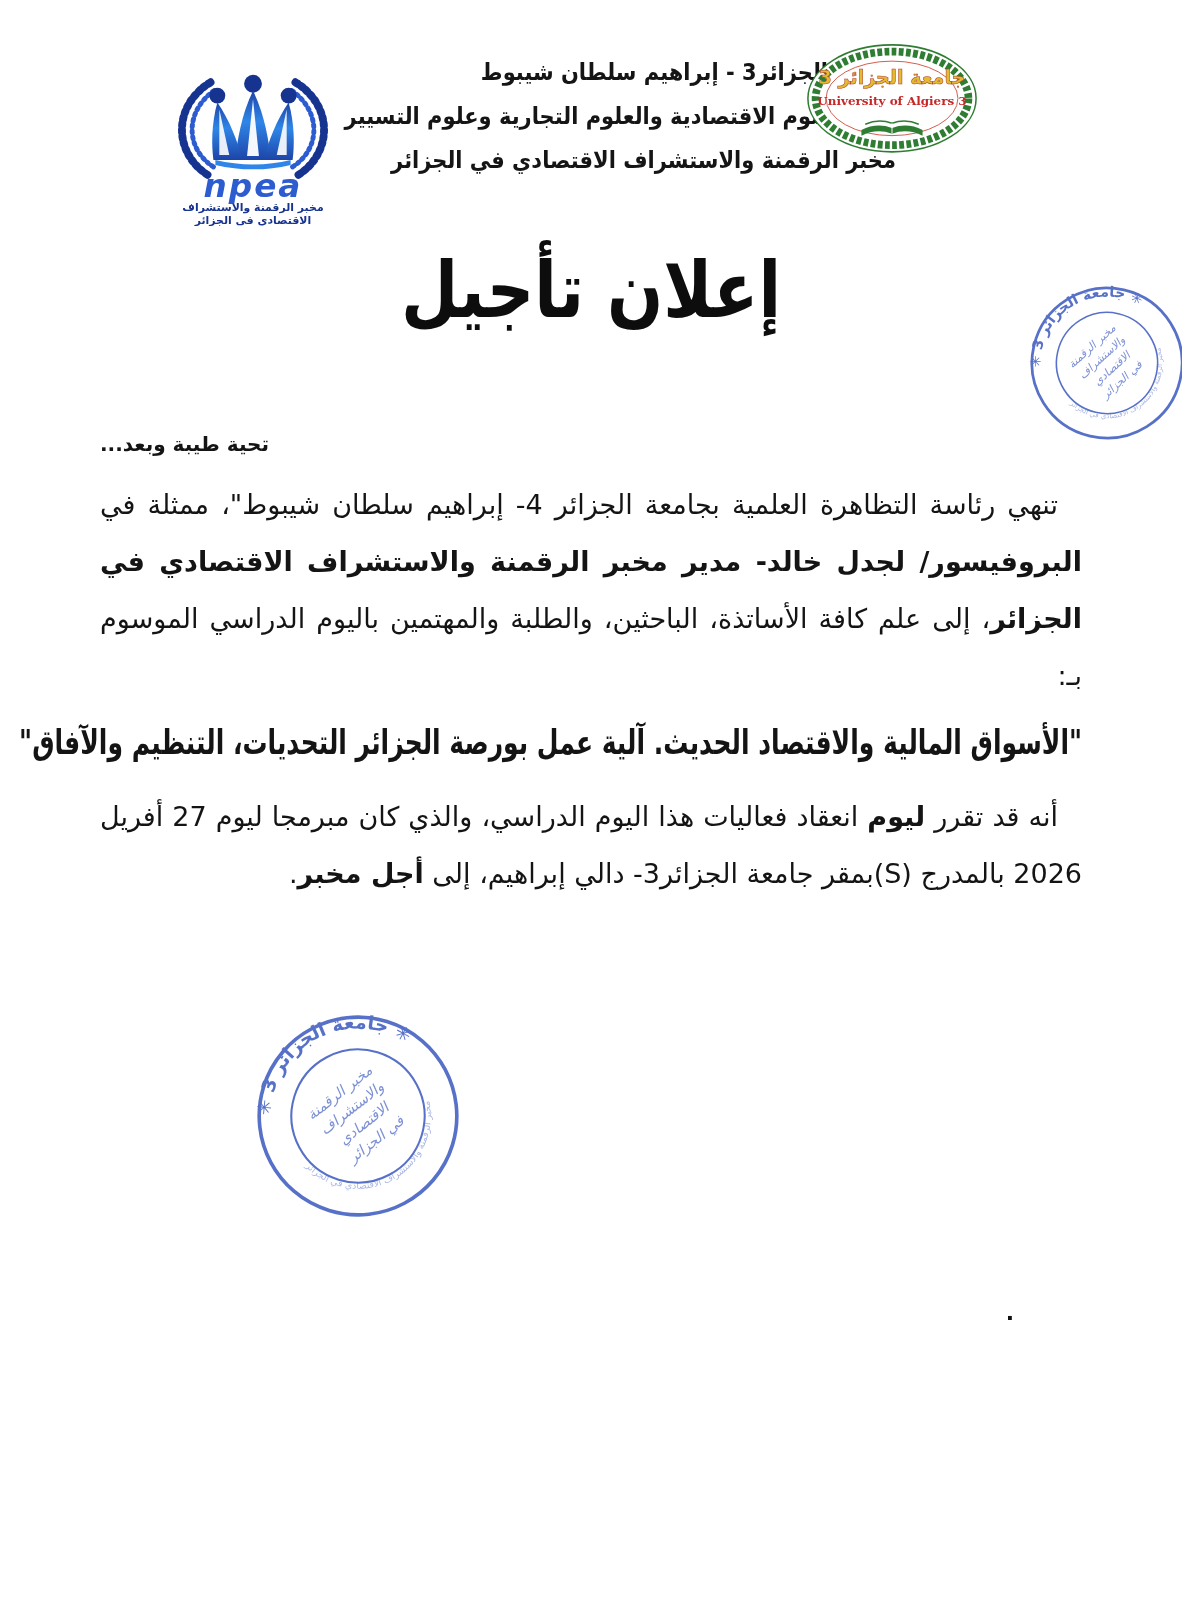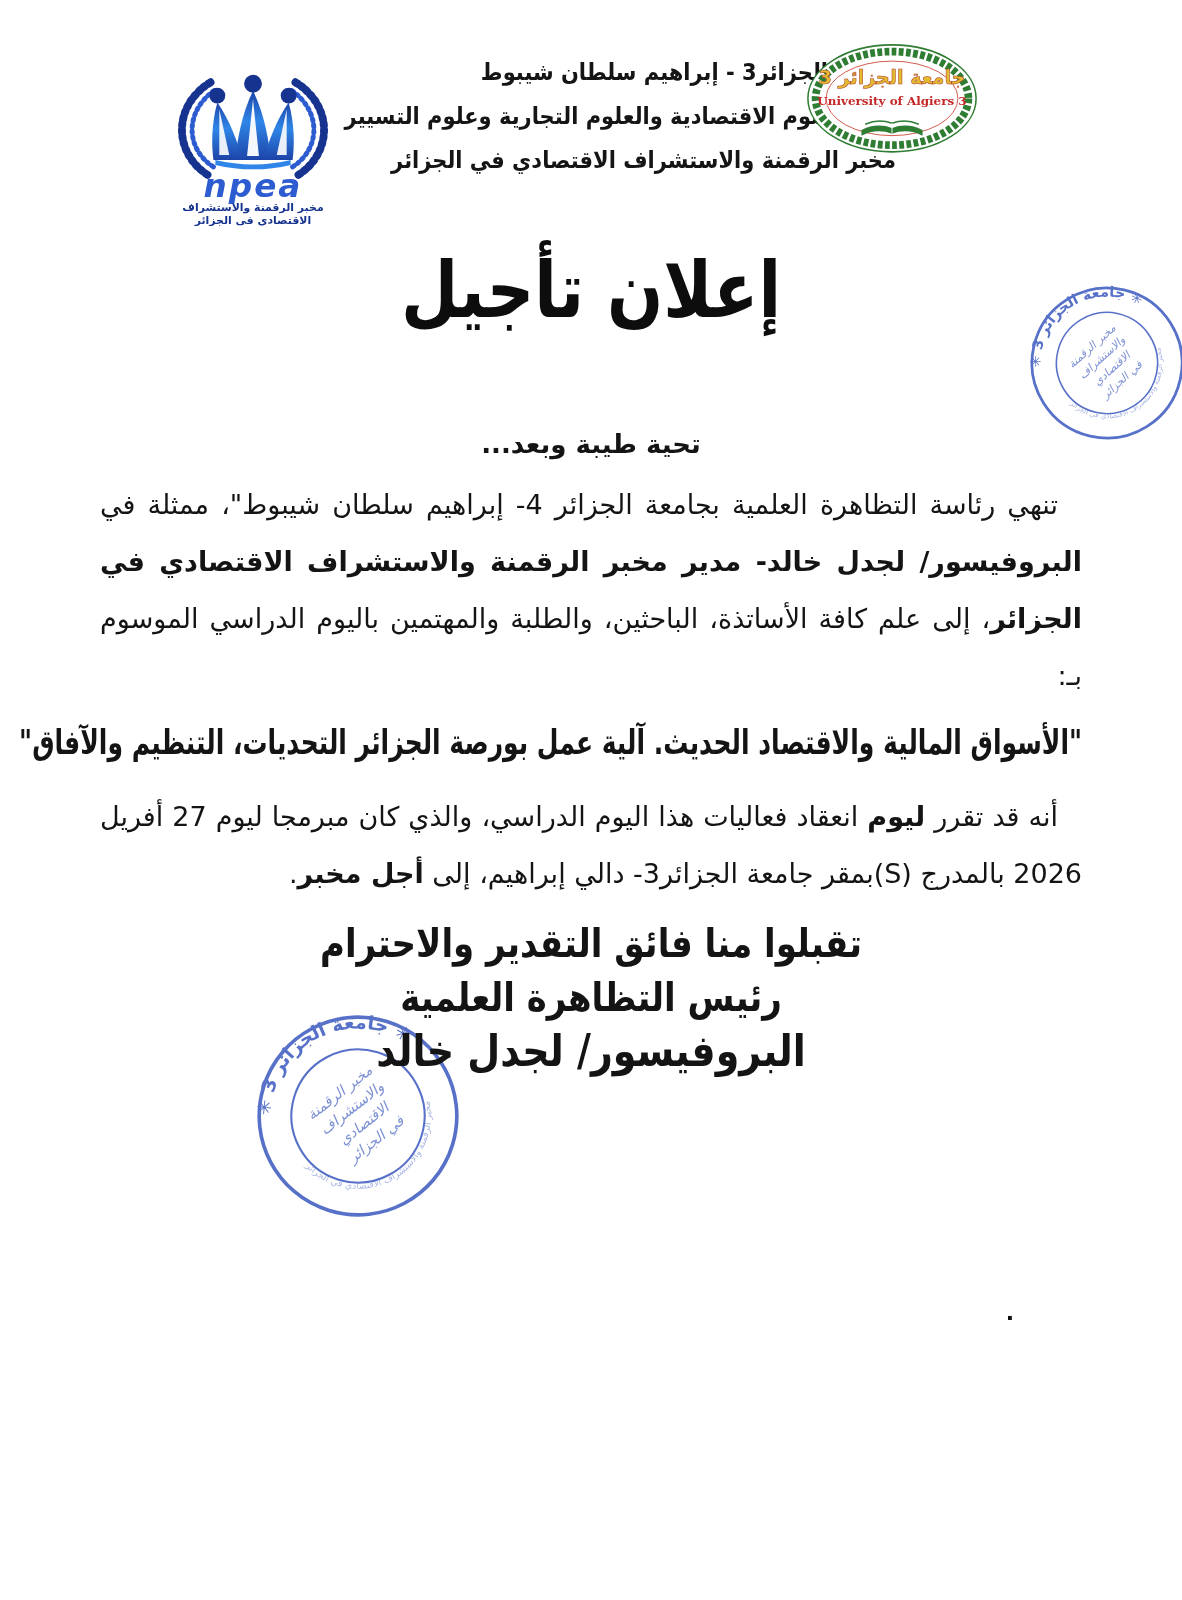--- a/index.html
+++ b/index.html
@@ -25,21 +25,21 @@
   
   .stamp{position:absolute;color:#4a66c4;opacity:.92;}
   .stamp-right{top:284px;left:1028px;width:158px;height:158px;transform:rotate(-32deg);}
   .stamp-bottom{top:1012px;left:254px;width:208px;height:208px;transform:rotate(-28deg);}
   
   .content{
     position:absolute;top:424px;left:100px;width:982px;
     direction:rtl;font-size:27px;line-height:57px;color:#141414;
     text-align:justify;
   }
-  .greeting{font-weight:bold;font-size:26px;line-height:40px;text-align:center;}
+  .greeting{font-weight:bold;font-size:20px;line-height:40px;text-align:left;}
   .body-par{margin:12px 0 0 0;}
   .indent{text-indent:24px;}
   .small-indent{text-indent:8px;}
   .p1{min-height:171px;}
   .p2{min-height:114px;}
   .p3{min-height:114px;margin-top:8px;}
   .event-title{
     margin:6px 0 0 0;text-align:center;font-weight:bold;font-size:25px;
     line-height:66px;white-space:nowrap;transform:scaleY(1.35);text-indent:0;
   }
@@ -148,22 +148,17 @@
 
     <div class="greeting">تحية طيبة وبعد...</div>
 
     <p class="body-par indent p1"><span>تنهي رئاسة التظاهرة العلمية بجامعة الجزائر 4- إبراهيم سلطان شيبوط"، ممثلة في </span><b>البروفيسور/ لجدل خالد- مدير مخبر الرقمنة والاستشراف الاقتصادي في الجزائر</b><span>، إلى علم كافة الأساتذة، الباحثين، والطلبة والمهتمين باليوم الدراسي الموسوم بـ:</span></p>
 
     <div class="event-title">"الأسواق المالية والاقتصاد الحديث. آلية عمل بورصة الجزائر التحديات، التنظيم والآفاق"</div>
 
     <p class="body-par indent p2"><span>أنه قد تقرر </span><b>ليوم</b><span> انعقاد فعاليات هذا اليوم الدراسي، والذي كان مبرمجا ليوم 27 أفريل 2026 بالمدرج (S)بمقر جامعة الجزائر3- دالي إبراهيم، إلى </span><b>أجل مخبر</b><span>.</span></p>
 
 
-    <div class="signature">
-      <div class="sig-line">تقبلوا منا فائق التقدير والاحترام</div>
-      <div class="sig-line">رئيس التظاهرة العلمية</div>
-      <div class="sig-line big">البروفيسور/ لجدل خالد</div>
-    </div>
   </div>
 
   <div class="trailing-dot">.</div>
 
 </div>
 
 </body></html>

